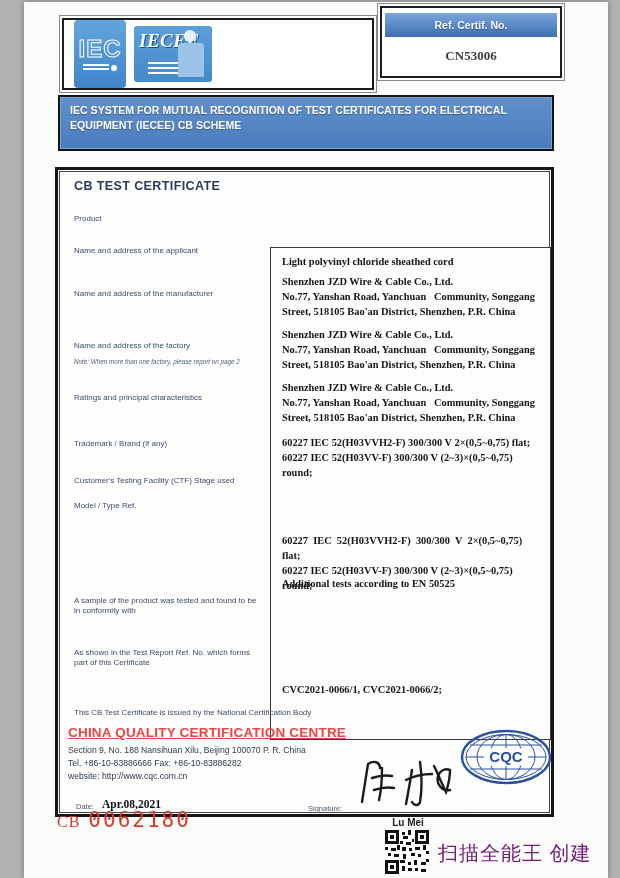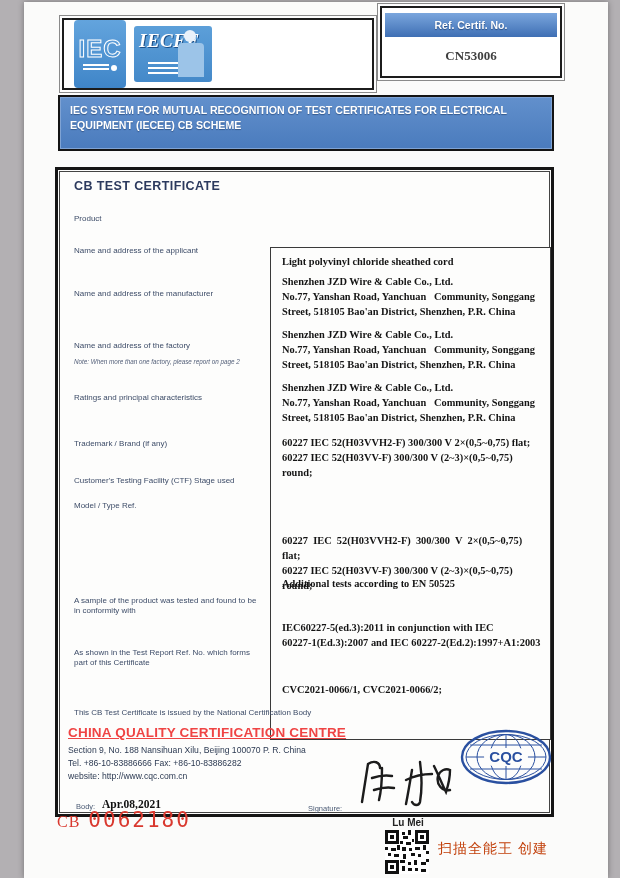--- a/index.html
+++ b/index.html
@@ -100,21 +100,21 @@
   .date-value { position:absolute; left:42px; top:626px; font-family:"Liberation Serif", serif; font-weight:bold; font-size:11.5px; color:#111; }
   .sig-label { position:absolute; left:248px; top:632px; font-size:7.5px; color:#4a5a74; }
   .sig-line { position:absolute; left:288px; top:642px; width:120px; border-top:1.5px solid #111; }
   .sig-name { position:absolute; left:288px; top:645px; width:120px; text-align:center; font-size:10px; font-weight:bold; color:#222; }
   .sig-script { position:absolute; left:290px; top:578px; width:130px; height:64px; }
   
   .stamp { position:absolute; left:33px; top:806px; color:#d9382e; white-space:nowrap; }
   .stamp .prefix { font-family:"Liberation Serif", serif; font-size:16px; margin-right:8px; letter-spacing:1px; }
   .stamp .number { font-family:"DejaVu Sans Mono", monospace; font-size:21px; letter-spacing:2px; }
   .qr { position:absolute; left:361px; top:828px; width:44px; height:44px; }
-  .scan-note { position:absolute; left:414px; top:838px; font-size:14px; color:#c2410c; letter-spacing:1px; }
+  .scan-note { position:absolute; left:414px; top:838px; font-size:20px; color:#701a75; letter-spacing:1px; }
 </style>
 </head>
 <body>
 
 <div class="page">
 
   <div class="logos-box">
     <div class="iec-tile">
       <span class="iec-word">IEC</span>
       <span class="iec-bars"></span>
@@ -160,22 +160,20 @@
 No.77, Yanshan Road, Yanchuan   Community, Songgang
 Street, 518105 Bao'an District, Shenzhen, P.R. China</div>
         <div class="val" style="top:132px">Shenzhen JZD Wire &amp; Cable Co., Ltd.
 No.77, Yanshan Road, Yanchuan   Community, Songgang
 Street, 518105 Bao'an District, Shenzhen, P.R. China</div>
         <div class="val" style="top:187px">60227 IEC 52(H03VVH2-F) 300/300 V 2×(0,5~0,75) flat;
 60227 IEC 52(H03VV-F) 300/300 V (2~3)×(0,5~0,75) round;</div>
         <div class="val" style="top:285px">60227  IEC  52(H03VVH2-F)  300/300  V  2×(0,5~0,75)  flat;
 60227 IEC 52(H03VV-F) 300/300 V (2~3)×(0,5~0,75) round;</div>
         <div class="val" style="top:328px">Additional tests according to EN 50525</div>
-        <div class="val" style="top:372px">IEC60227-5(ed.3):2011 in conjunction with IEC
-60227-1(Ed.3):2007 and IEC 60227-2(Ed.2):1997+A1:2003</div>
         <div class="val" style="top:434px">CVC2021-0066/1, CVC2021-0066/2;</div>
       </div>
 
       <div class="issued-line">This CB Test Certificate is issued by the National Certification Body</div>
       <div class="ncb-name">CHINA QUALITY CERTIFICATION CENTRE</div>
       <div class="ncb-line" style="top:573px">Section 9, No. 188 Nansihuan Xilu, Beijing 100070 P. R. China</div>
       <div class="ncb-line" style="top:586px">Tel. +86-10-83886666      Fax: +86-10-83886282</div>
       <div class="ncb-line" style="top:599px">website: http://www.cqc.com.cn</div>
 
       <svg class="cqc-logo" viewBox="0 0 96 58">
@@ -184,21 +182,21 @@
         <ellipse cx="48" cy="29" rx="16" ry="22.5" fill="none" stroke="#2a50a0" stroke-width="1"></ellipse>
         <ellipse cx="48" cy="29" rx="29" ry="22.5" fill="none" stroke="#2a50a0" stroke-width="1"></ellipse>
         <line x1="8" y1="29" x2="88" y2="29" stroke="#2a50a0" stroke-width="1"></line>
         <line x1="12" y1="17" x2="84" y2="17" stroke="#2a50a0" stroke-width="1"></line>
         <line x1="12" y1="41" x2="84" y2="41" stroke="#2a50a0" stroke-width="1"></line>
         <line x1="48" y1="6.5" x2="48" y2="51.5" stroke="#2a50a0" stroke-width="1"></line>
         <rect x="26" y="20" width="44" height="18" rx="9" fill="#fdfdfc" stroke="none"></rect>
         <text x="48" y="34" text-anchor="middle" font-family="Liberation Sans, sans-serif" font-weight="bold" font-size="15" fill="#2a50a0">CQC</text>
       </svg>
 
-      <div class="date-label">Body:</div>
+      <div class="date-label">Date:</div>
       <div class="date-value">Apr.08,2021</div>
 
       <svg class="sig-script" viewBox="0 0 130 64">
         <path d="M18,14 C16,26 14,40 12,52 M18,14 C24,10 30,12 30,18 M22,28 C28,26 36,25 42,26 M32,18 C32,30 31,42 29,50 M24,40 C30,38 38,37 44,38" fill="none" stroke="#1c1c1c" stroke-width="2.4" stroke-linecap="round"></path>
         <path d="M62,20 C60,32 58,44 56,54 M56,30 C64,26 74,24 82,24 M70,12 C72,26 72,40 70,52 C69,56 64,56 62,52 M84,16 C88,24 92,34 96,42 C98,36 100,28 100,20 C96,18 90,20 88,26 C86,34 92,42 100,40" fill="none" stroke="#1c1c1c" stroke-width="2.4" stroke-linecap="round"></path>
       </svg>
       <div class="sig-label">Signature:</div>
       <div class="sig-line"></div>
       <div class="sig-name">Lu Mei</div>
 

